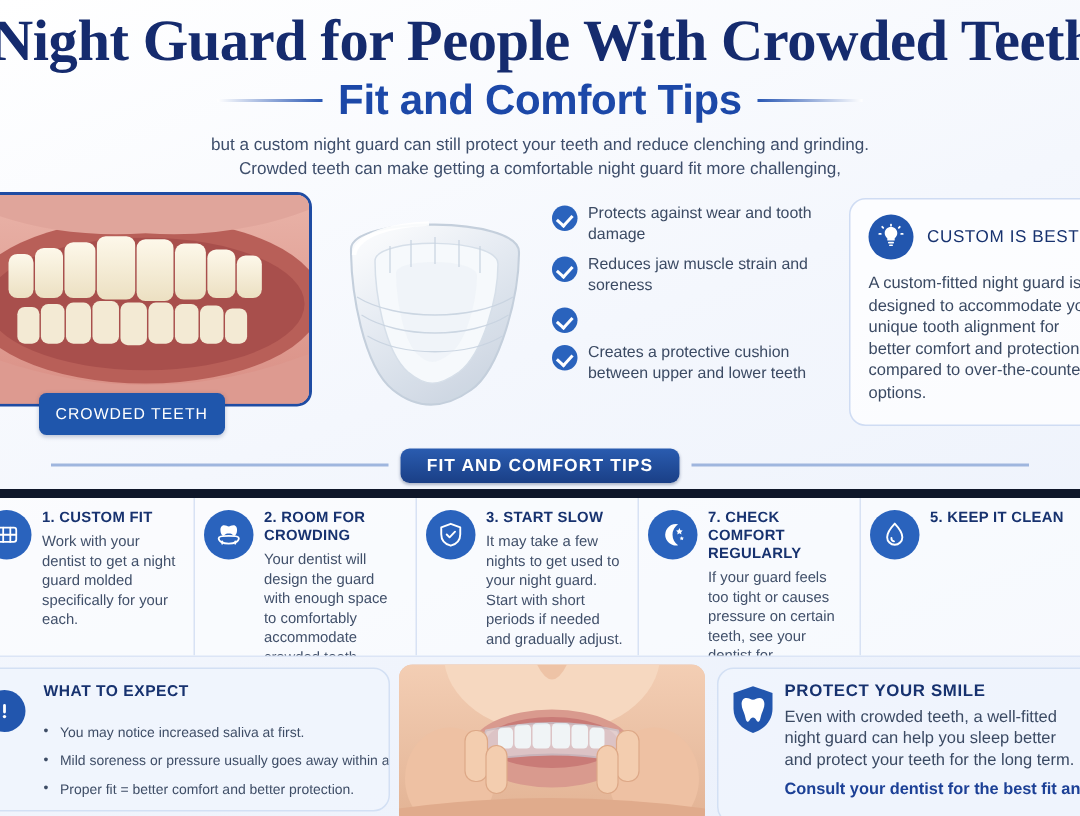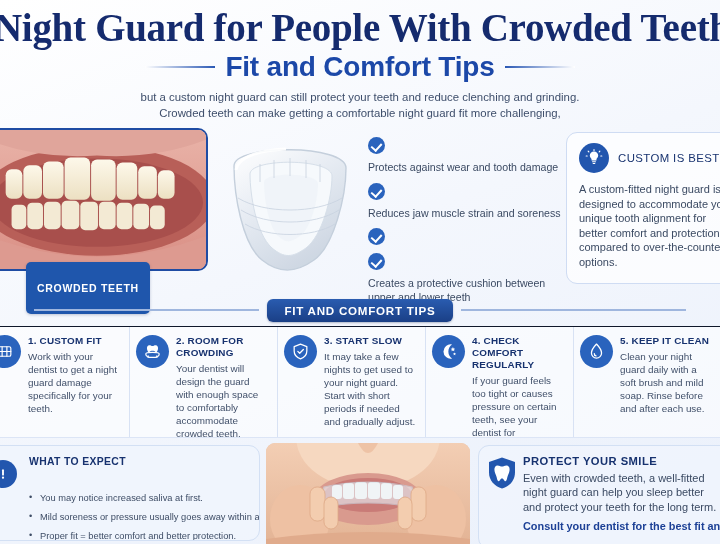--- a/index.html
+++ b/index.html
@@ -54,33 +54,33 @@
     width: 222px; height: 143px;
     border: 2px solid #1f4ca3;
     border-radius: 10px;
     overflow: hidden;
     background: #e7b7ae;
   }
   .teeth-art { position: absolute; inset: 0; }
   .badge-crowded {
     position: absolute; left: 26px; top: 134px;
     background: #1f56ac; color: #fff;
-    font-size: 10.5px; font-weight: bold; letter-spacing: .7px;
-    padding: 20px 11px; border-radius: 5px;
+    font-size: 10.5px; font-weight: normal; letter-spacing: .7px;
+    padding: 8px 11px; border-radius: 5px;
     box-shadow: 0 1px 3px rgba(20,40,90,.25);
   }
 
   .guard-img { position: absolute; left: 214px; top: 8px; width: 152px; height: 150px; }
 
   .why { position: absolute; left: 368px; top: 8px; width: 196px; }
   .why h3 {
     font-size: 10.6px; font-weight: bold; color: #17326f;
     letter-spacing: .35px; margin-bottom: 8px;
   }
-  .why-item { display: flex; gap: 7px; margin-bottom: 7px; align-items: flex-start; flex-direction: column; }
+  .why-item { display: flex; gap: 7px; margin-bottom: 7px; align-items: flex-start; }
   .chk {
     flex: 0 0 auto; width: 17px; height: 17px; border-radius: 50%;
     background: #2a63bd; position: relative; margin-top: 1px;
   }
   .chk::after {
     content: ""; position: absolute; left: 5px; top: 4px;
     width: 5px; height: 8px; border: solid #fff;
     border-width: 0 2px 2px 0; transform: rotate(42deg);
   }
   .why-txt { font-size: 10.6px; line-height: 13.6px; color: #3b4a63; }
@@ -119,21 +119,21 @@
     color: #fff; font-size: 11.6px; font-weight: bold; letter-spacing: .75px;
     padding: 5px 17px; border-radius: 6px; white-space: nowrap;
     box-shadow: 0 1px 2px rgba(15,35,80,.3);
   }
 
   
   .tips-strip {
     position: relative; margin-top: 6px;
     height: 112px;
     background: rgba(255,255,255,.55);
-    border-top: 1px solid #0f172a;
+    border-top: 6px solid #0f172a;
     border-bottom: 1px solid #dce5f6;
     display: flex;
     overflow: hidden;
   }
   .tip {
     flex: 1 1 0; display: flex; gap: 7px; padding: 8px 9px 0 6px;
     border-right: 1px solid #d8e2f4;
     min-width: 0;
   }
   .tip:last-child { border-right: none; }
@@ -158,21 +158,21 @@
     background: rgba(240,245,253,.85);
     border: 1px solid #d3e0f4; border-radius: 11px;
     padding: 10px 12px 10px 46px;
     overflow: hidden;
   }
   .ex-icon {
     position: absolute; left: 6px; top: 14px;
     width: 28px; height: 28px; border-radius: 50%;
     background: #2256ae; display: flex; align-items: center; justify-content: center;
   }
-  .ex-title { font-size: 10.4px; font-weight: bold; color: #17326f; letter-spacing: .35px; margin-bottom: 25px; }
+  .ex-title { font-size: 10.4px; font-weight: bold; color: #17326f; letter-spacing: .35px; margin-bottom: 15px; }
   .ex-li { font-size: 9.3px; line-height: 12px; color: #3e4d66; margin-bottom: 7px; position: relative; padding-left: 11px; white-space: nowrap; }
   .ex-li::before { content: "•"; position: absolute; left: 0; top: -1px; color: #3e4d66; }
 
   .photo-fit {
     position: absolute; left: 266px; top: -2px;
     width: 204px; height: 108px;
     border-radius: 9px; overflow: hidden;
     background: #e8c4ae;
   }
 
@@ -320,21 +320,21 @@
 
   <div class="tip">
     <span class="tip-icon">
       <svg width="19" height="19" viewBox="0 0 24 24" fill="none" stroke="#fff" stroke-width="1.5" stroke-linecap="round">
         <rect x="4" y="6" width="16" height="12" rx="2"></rect>
         <path d="M4 12 H20 M9 6 V18 M15 6 V18"></path>
       </svg>
     </span>
     <div class="tip-body">
       <div class="tip-title">1. CUSTOM FIT</div>
-      <div class="tip-text">Work with your dentist to get a night guard damage specifically for your teeth.</div>
+      <div class="tip-text">Work with your dentist to get a night guard molded specifically for your each.</div>
     </div>
   </div>
 
   <div class="tip">
     <span class="tip-icon">
       <svg width="19" height="19" viewBox="0 0 24 24" fill="none" stroke="#fff" stroke-width="1.5" stroke-linecap="round">
         <path d="M8 4 C5.8 4 5 6 5 8 C5 11 6.5 13 7.5 13 C8.5 13 8.5 11 12 11 C15.5 11 15.5 13 16.5 13 C17.5 13 19 11 19 8 C19 6 18.2 4 16 4 C14 4 13.2 5 12 5 C10.8 5 10 4 8 4 Z" fill="#fff" stroke="none"></path>
         <path d="M3.5 15 C3.5 13.6 8 13 12 13 C16 13 20.5 13.6 20.5 15 C20.5 17.6 17 19.5 12 19.5 C7 19.5 3.5 17.6 3.5 15 Z"></path>
         <path d="M6.5 17.5 V19.5 M17.5 17.5 V19.5"></path>
       </svg>
@@ -360,35 +360,34 @@
 
   <div class="tip">
     <span class="tip-icon">
       <svg width="19" height="19" viewBox="0 0 24 24" fill="#fff">
         <path d="M16.5 3.2 A9 9 0 1 0 16.5 20.8 A10.6 10.6 0 0 1 16.5 3.2 Z"></path>
         <path d="M17.6 6.4 l0.85 1.75 1.95 0.28 -1.4 1.37 0.33 1.93 -1.73 -0.91 -1.74 0.91 0.33 -1.93 -1.4 -1.37 1.95 -0.28 Z"></path>
         <path d="M19.6 13.2 l0.55 1.1 1.25 0.18 -0.9 0.88 0.21 1.23 -1.11 -0.58 -1.11 0.58 0.21 -1.23 -0.9 -0.88 1.25 -0.18 Z"></path>
       </svg>
     </span>
     <div class="tip-body">
-      <div class="tip-title">4. CHECK COMFORT REGULARLY</div>
+      <div class="tip-title">7. CHECK COMFORT REGULARLY</div>
       <div class="tip-text">If your guard feels too tight or causes pressure on certain teeth, see your dentist for adjustments.</div>
     </div>
   </div>
 
   <div class="tip">
     <span class="tip-icon">
       <svg width="19" height="19" viewBox="0 0 24 24" fill="none" stroke="#fff" stroke-width="1.6" stroke-linecap="round" stroke-linejoin="round">
         <path d="M12 2.6 C12 2.6 5.6 9.4 5.6 14 A6.4 6.4 0 0 0 18.4 14 C18.4 9.4 12 2.6 12 2.6 Z"></path>
         <path d="M9.2 14.6 A2.8 2.8 0 0 0 11.4 17.6"></path>
       </svg>
     </span>
     <div class="tip-body">
       <div class="tip-title">5. KEEP IT CLEAN</div>
-      <div class="tip-text">Clean your night guard daily with a soft brush and mild soap. Rinse before and after each use.</div>
     </div>
   </div>
 </div>
 
 <div class="bottom">
 
   <div class="expect">
     <span class="ex-icon">
       <svg width="16" height="16" viewBox="0 0 24 24" fill="#fff">
         <rect x="10.6" y="5" width="2.8" height="9.4" rx="1.4"></rect>

